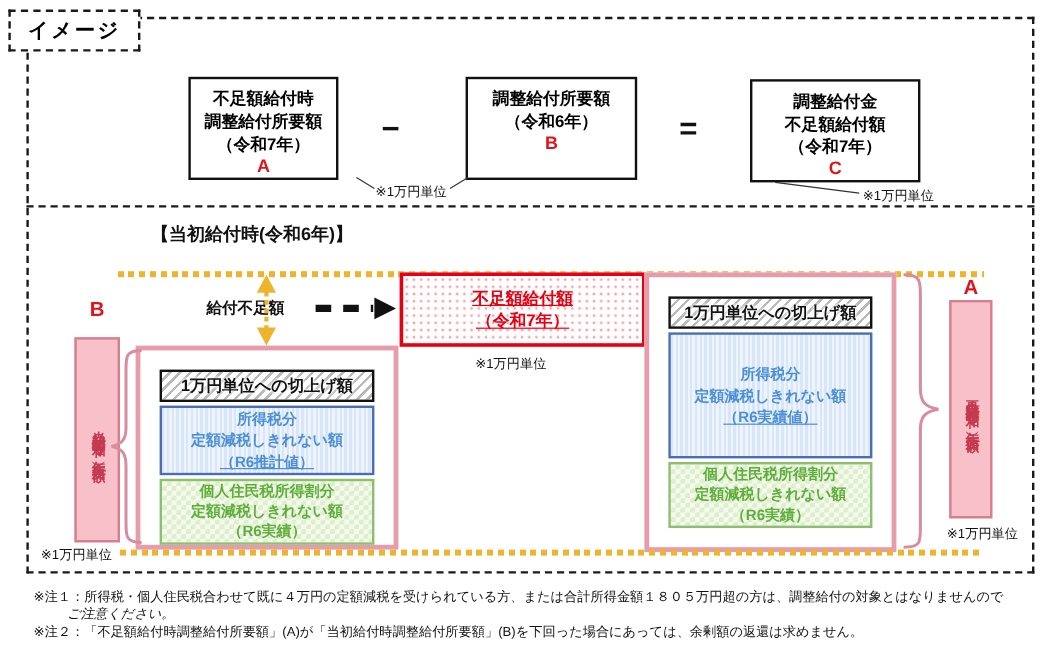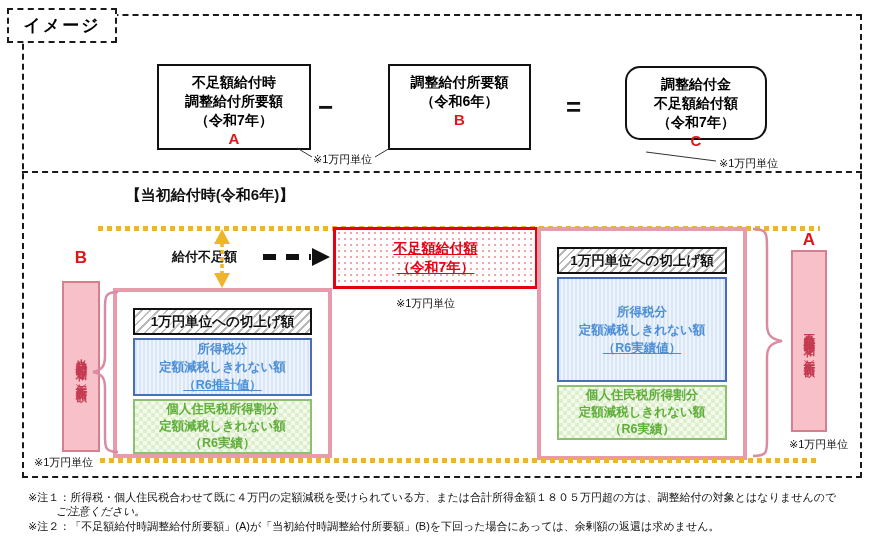--- a/index.html
+++ b/index.html
@@ -64,34 +64,34 @@
 </style>
 </head>
 <body>
 
 <div class="canvas">
 
   <div class="abs outer-frame"></div>
   <div class="abs divider"></div>
   <div class="abs image-label">イメージ</div>
 
-  <div class="abs f-box" style="left:157px;top:64px;width:154px;height:86px;">
+  <div class="abs f-box" style="left:157px;top:64px;width:125px;height:86px;">
     <div>不足額給付時</div>
     <div>調整給付所要額</div>
     <div>（令和7年）</div>
     <div class="letter">A</div>
   </div>
   <div class="abs op" style="left:318px;top:92px;">−</div>
   <div class="abs f-box" style="left:388px;top:64px;width:143px;height:86px;">
     <div>調整給付所要額</div>
     <div>（令和6年）</div>
     <div class="letter">B</div>
   </div>
   <div class="abs op" style="left:566px;top:92px;">=</div>
-  <div class="abs f-box" style="left:625px;top:66px;width:142px;height:74px;border-radius:15px;">
+  <div class="abs f-box" style="left:625px;top:66px;width:142px;height:86px;">
     <div>調整給付金</div>
     <div>不足額給付額</div>
     <div>（令和7年）</div>
     <div class="letter">C</div>
   </div>
   <div class="abs unit-note" style="left:313px;top:152px;">※1万円単位</div>
   <div class="abs unit-note" style="left:719px;top:156px;">※1万円単位</div>
 
   <div class="abs sec-title" style="left:95px;top:186px;width:230px;">【当初給付時(令和6年)】</div>
 

